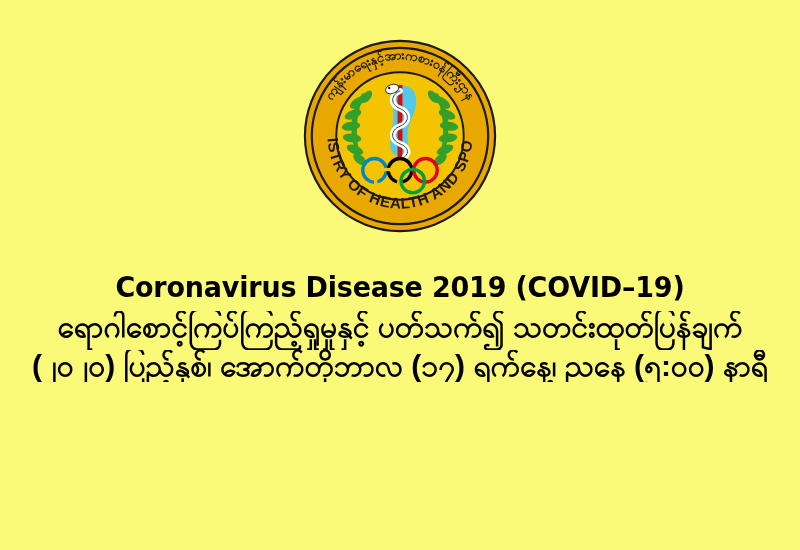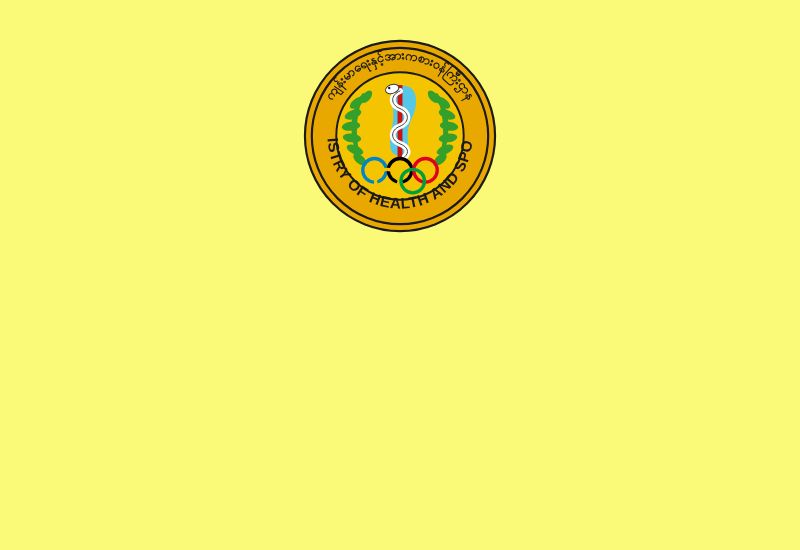--- a/index.html
+++ b/index.html
@@ -155,14 +155,29 @@
       <g fill="none" stroke-width="3.4">
         <circle cx="74" cy="141" r="12" stroke="#0085C7"></circle>
         <circle cx="100" cy="141" r="12" stroke="#000000"></circle>
         <circle cx="126" cy="141" r="12" stroke="#DF0024"></circle>
         <circle cx="87" cy="152" r="12" stroke="#F4C300"></circle>
         <circle cx="113" cy="152" r="12" stroke="#009F3D"></circle>
       </g>
     </svg>
   </div>
 
+  <div id="text-block">
+
+    <div class="clip-row">
+      <span id="title-en" class="line">Coronavirus Disease 2019 (COVID–19)</span>
+    </div>
+
+    <div class="clip-row">
+      <span id="mm-line-1" class="line line-mm">ရောဂါစောင့်ကြပ်ကြည့်ရှုမှုနှင့် ပတ်သက်၍ သတင်းထုတ်ပြန်ချက်</span>
+    </div>
+
+    <div class="clip-row">
+      <span id="mm-line-2" class="line line-mm">(၂၀၂၀) ပြည့်နှစ်၊ အောက်တိုဘာလ (၁၇) ရက်နေ့၊ ညနေ (၅:၀၀) နာရီ</span>
+    </div>
+
+  </div>
 
 </div>
 
 </body></html>

